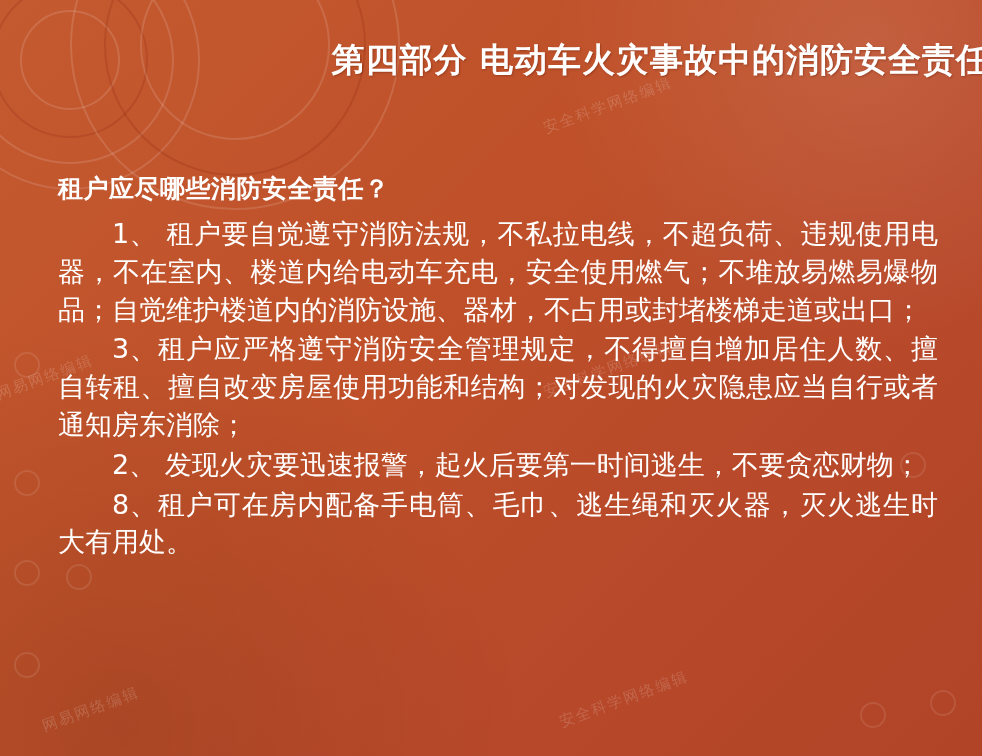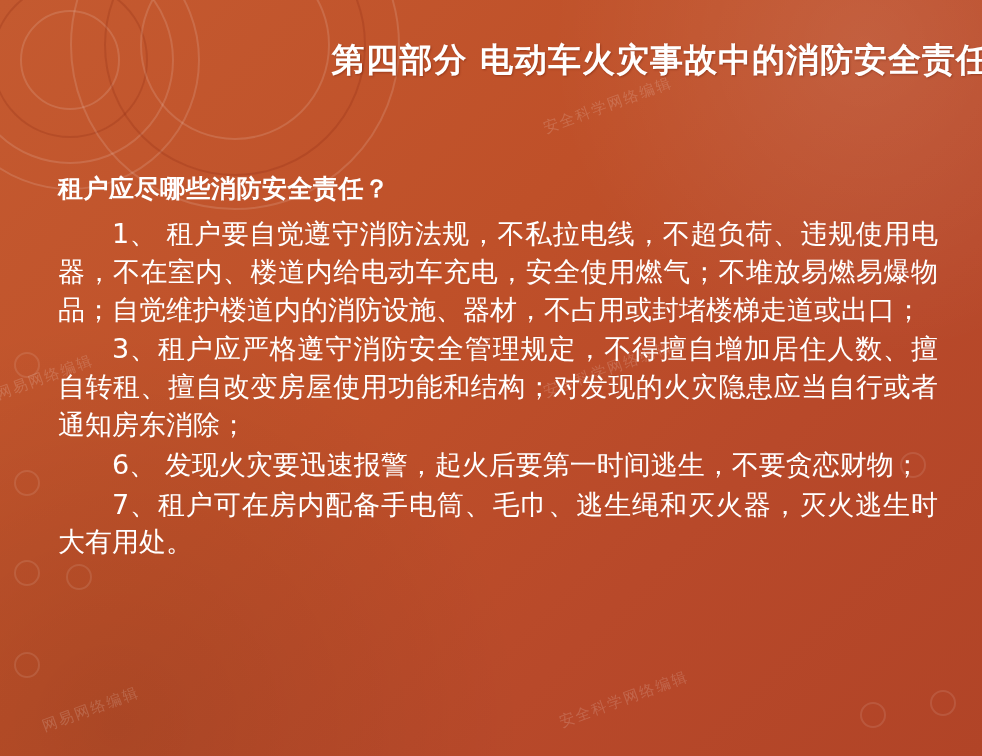--- a/index.html
+++ b/index.html
@@ -148,17 +148,17 @@
   <div class="watermark" style="left:40px; top:700px;">网易网络编辑</div>
 
   <div class="title-bar">
     <span class="title">第四部分  电动车火灾事故中的消防安全责任</span>
   </div>
 
   <div class="body-area">
     <div class="lead">租户应尽哪些消防安全责任？</div>
     <p class="para">1、 租户要自觉遵守消防法规，不私拉电线，不超负荷、违规使用电器，不在室内、楼道内给电动车充电，安全使用燃气；不堆放易燃易爆物品；自觉维护楼道内的消防设施、器材，不占用或封堵楼梯走道或出口；</p>
     <p class="para">3、租户应严格遵守消防安全管理规定，不得擅自增加居住人数、擅自转租、擅自改变房屋使用功能和结构；对发现的火灾隐患应当自行或者通知房东消除；</p>
-    <p class="para">6、 发现火灾要迅速报警，起火后要第一时间逃生，不要贪恋财物；</p>
-    <p class="para">7、租户可在房内配备手电筒、毛巾、逃生绳和灭火器，灭火逃生时大有用处。</p>
+    <p class="para">2、 发现火灾要迅速报警，起火后要第一时间逃生，不要贪恋财物；</p>
+    <p class="para">8、租户可在房内配备手电筒、毛巾、逃生绳和灭火器，灭火逃生时大有用处。</p>
   </div>
 
 </div>
 
 </body></html>

